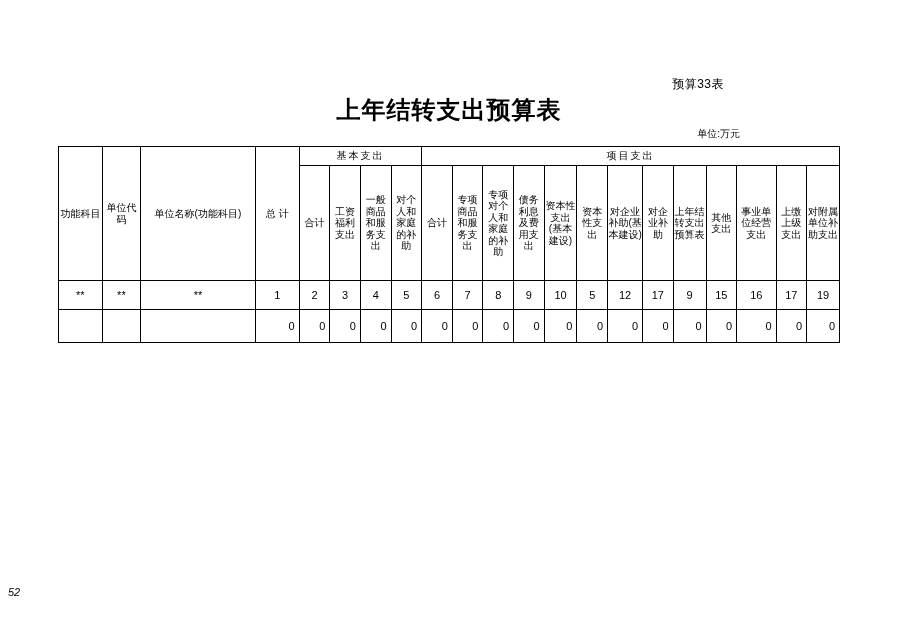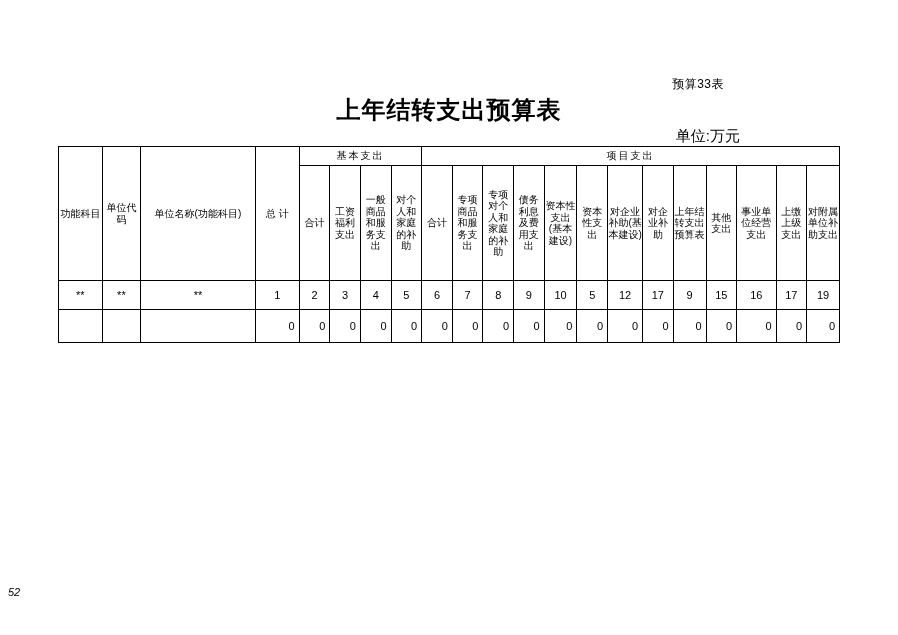--- a/index.html
+++ b/index.html
@@ -34,21 +34,21 @@
     width: 898px;
     text-align: center;
     font-size: 24px;
     font-weight: bold;
     letter-spacing: 1px;
   }
   .unit-note {
     position: absolute;
     top: 127px;
     right: 62px;
-    font-size: 15px;
+    font-size: 10px;
   }
   table.budget {
     position: absolute;
     top: 146px;
     left: 58px;
     width: 782px;
     border-collapse: collapse;
     table-layout: fixed;
   }
   table.budget td {

